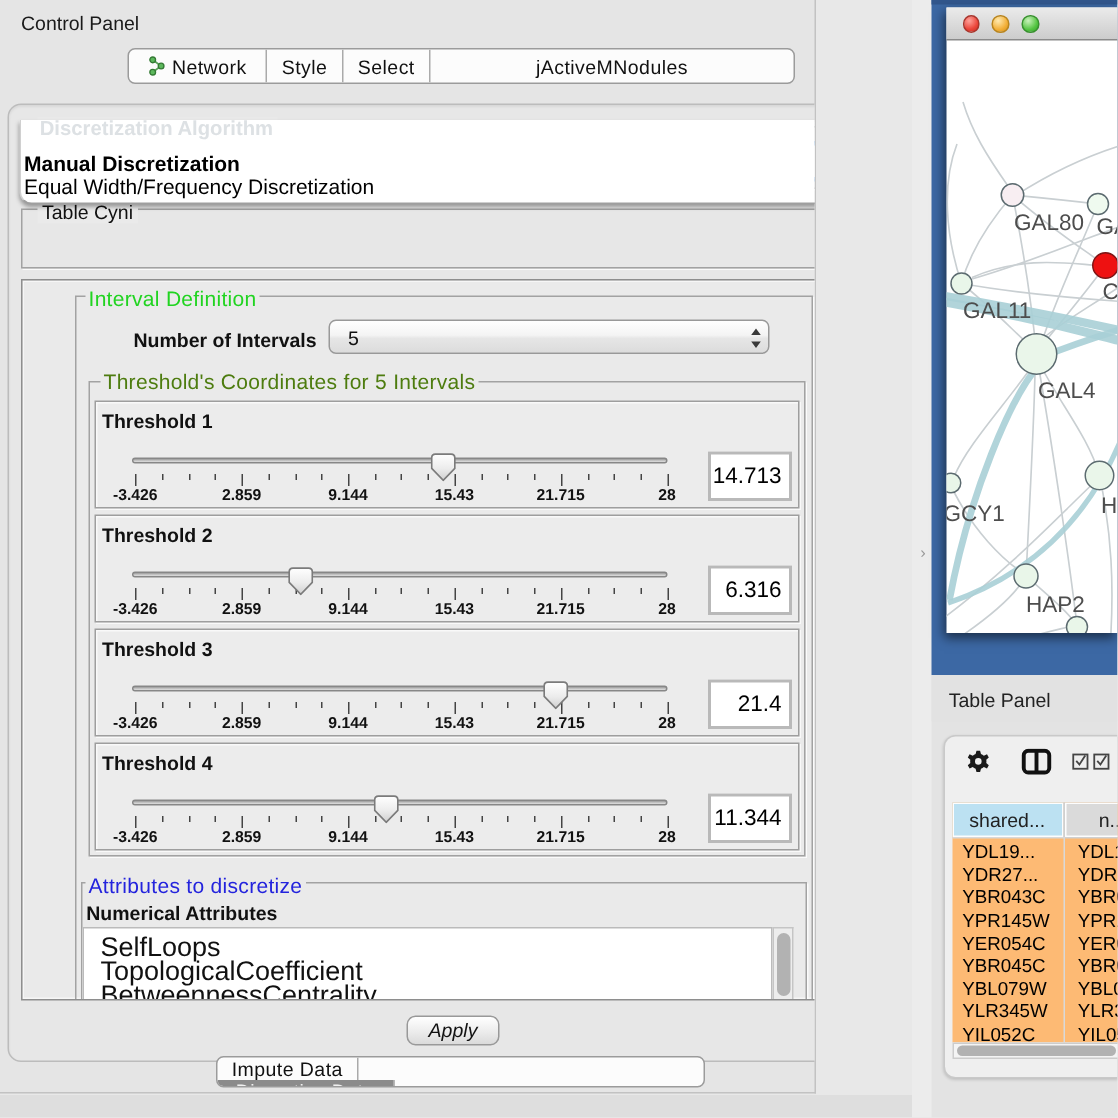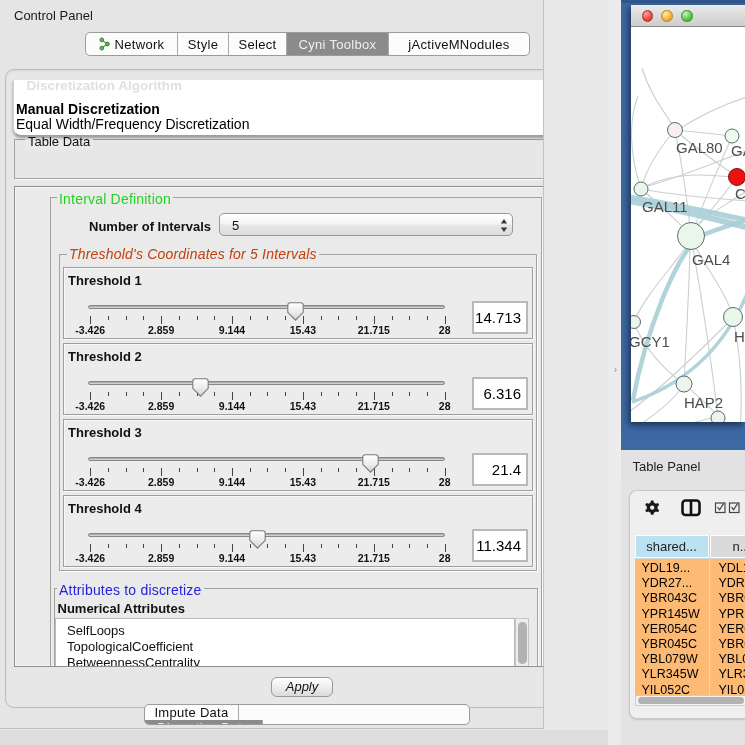--- a/index.html
+++ b/index.html
@@ -36,52 +36,51 @@
     <div class="seg" style="width:92px;border-right:1px solid #aaa;">
       <svg width="11" height="14" viewBox="0 0 11 14" style="margin-right:5px;">
         <line x1="3" y1="3" x2="8.3" y2="7" stroke="#57a157" stroke-width="1.1"></line>
         <line x1="3" y1="11" x2="8.3" y2="7" stroke="#57a157" stroke-width="1.1"></line>
         <circle cx="2.8" cy="2.9" r="1.9" fill="#5cb85c" stroke="#357a35" stroke-width=".9"></circle>
         <circle cx="2.8" cy="11.1" r="1.9" fill="#5cb85c" stroke="#357a35" stroke-width=".9"></circle>
         <circle cx="8.4" cy="7" r="1.9" fill="#5cb85c" stroke="#357a35" stroke-width=".9"></circle>
       </svg>Network</div>
     <div class="seg" style="width:51px;border-right:1px solid #aaa;">Style</div>
     <div class="seg" style="width:58px;border-right:1px solid #aaa;">Select</div>
-    <div class="seg" style="width:102px;border-right:1px solid #aaa;color:#f0f0f0;background:#8b8b8b;">Cyni Toolbox</div>
     <div class="seg" style="flex:1;">jActiveMNodules</div>
   </div>
 
   <div class="abs" style="left:4.5px;top:69px;width:593.5px;height:639px;background:#e7e7e7;border:1px solid #bcbcbc;border-radius:9px;box-shadow:inset 0 1px 2px rgba(0,0,0,.08);"></div>
 
   <div class="abs etch" style="left:14px;top:84px;width:578px;height:42px;"></div>
   <div class="abs" style="left:25px;top:77.5px;font-size:13.5px;font-weight:bold;color:#555;background:#e9e9e9;padding:0 2px;">Discretization Algorithm</div>
 
   <div class="abs" style="left:23px;top:94px;width:564px;height:27px;border:3.5px solid #74a7dc;border-radius:8px;background:#fff;"></div>
   <svg class="abs" style="left:572px;top:100px;" width="8" height="15" viewBox="0 0 8 15">
       <path d="M4 1 L7.2 5.4 L0.8 5.4 Z M4 14 L7.2 9.6 L0.8 9.6 Z" fill="#3a3a3a"></path>
     </svg>
 
   <div class="abs etch" style="left:14px;top:139px;width:578px;height:40px;"></div>
-  <div class="abs" style="left:25px;top:134px;font-size:13px;color:#111;background:#eaeaea;padding:0 3px;">Table Data</div>
+  <div class="abs" style="left:25px;top:134px;font-size:13px;color:#111;background:#eaeaea;padding:0 3px;">Table Cyni</div>
 
   <div class="abs" style="left:14px;top:186px;width:581px;height:481px;border:1px solid #8e8e8e;background:#eaeaea;overflow:hidden;box-shadow:inset 1px 1px 0 #f6f6f6, inset -1px -1px 0 #f6f6f6;">
 
     <div class="abs etch" style="left:35px;top:10px;width:492px;height:640px;"></div>
     <div class="abs" style="left:42px;top:4px;font-size:14px;color:#21d421;background:#eaeaea;padding:0 2px;letter-spacing:.2px;">Interval Definition</div>
 
     <div class="abs ttl" style="left:74px;top:32px;">Number of Intervals</div>
     <div class="abs combo" style="left:204px;top:26px;width:294px;height:23px;">
       <span style="position:absolute;left:12px;top:3.5px;">5</span>
       <svg class="abs" style="right:4px;top:4px;" width="8" height="15" viewBox="0 0 8 15">
           <path d="M4 1 L7.2 5.4 L0.8 5.4 Z M4 14 L7.2 9.6 L0.8 9.6 Z" fill="#3a3a3a"></path>
         </svg>
     </div>
 
     <div class="abs etch" style="left:43.5px;top:66.5px;width:478px;height:317px;"></div>
-    <div class="abs" style="left:52px;top:59px;font-size:14px;color:#c2410c;background:#eaeaea;padding:0 2px;letter-spacing:.2px;font-style:italic;">Threshold's Coordinates for 5 Intervals</div>
+    <div class="abs" style="left:52px;top:59px;font-size:14px;color:#4d7c0f;background:#eaeaea;padding:0 2px;letter-spacing:.2px;">Threshold's Coordinates for 5 Intervals</div>
 
 <div class="abs tpanel" style="left:48px;top:80px;">
 <div class="abs ttl" style="left:4px;top:5px;">Threshold 1</div>
 <div class="abs track" style="left:24px;top:37px;"></div>
 <div class="ticks">
           <i style="left:26.2px;height:8px;"></i>
           <i style="left:43.9px;height:4px;"></i>
           <i style="left:61.7px;height:4px;"></i>
           <i style="left:79.4px;height:4px;"></i>
           <i style="left:97.1px;height:8px;"></i>
@@ -249,21 +248,21 @@
                 <stop offset="1" stop-color="#d0d0d0"></stop>
               </linearGradient>
             </defs>
           </svg></div>
 <div class="abs nbox">11.344</div>
 </div>
 
     <div class="abs etch" style="left:39px;top:401px;width:484px;height:260px;"></div>
     <div class="abs" style="left:42px;top:394.5px;font-size:14px;color:#2323dd;background:#eaeaea;padding:0 2px;letter-spacing:.2px;">Attributes to discretize</div>
     <div class="abs ttl" style="left:42.5px;top:414px;">Numerical Attributes</div>
-    <div class="abs" style="left:40px;top:431px;width:460px;height:60px;background:#fff;border:1px solid #bbb;border-bottom:none;font-size:13px;color:#111;">
+    <div class="abs" style="left:40px;top:431px;width:460px;height:60px;background:#fff;border:1px solid #bbb;border-bottom:none;font-size:18px;color:#111;">
       <div style="padding:4px 0 0 11px;line-height:16.1px;">SelfLoops<br>TopologicalCoefficient<br>BetweennessCentrality</div>
     </div>
     <div class="abs" style="left:500px;top:431px;width:14px;height:60px;background:#ededed;border:1px solid #c5c5c5;border-bottom:none;"></div>
     <div class="abs" style="left:502.5px;top:434.5px;width:9px;height:42px;background:#b2b2b2;border-radius:4.5px;"></div>
 
     <div class="abs" style="right:0;top:0;width:18px;height:100%;background:linear-gradient(90deg,#ffffff,#f6f6f6 55%,#e9e9e9);border-left:1px solid #bdbdbd;"></div>
     <div class="abs" style="right:4px;top:19px;width:10px;height:250px;background:#b4b4b4;border-radius:5px;"></div>
   </div>
 
   <div class="abs" style="left:271px;top:677px;width:62px;height:20px;border:1px solid #999;border-radius:6px;background:linear-gradient(#fff,#ececec 55%,#dadada);text-align:center;font-size:13px;color:#111;line-height:18px;font-style:italic;">Apply</div>

